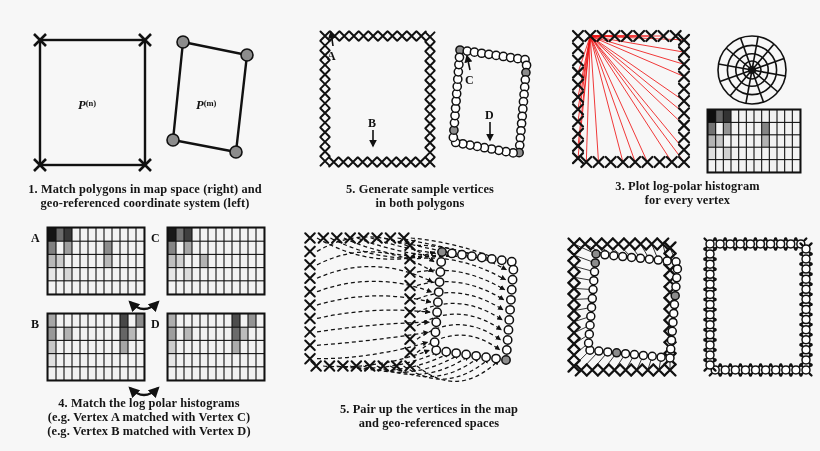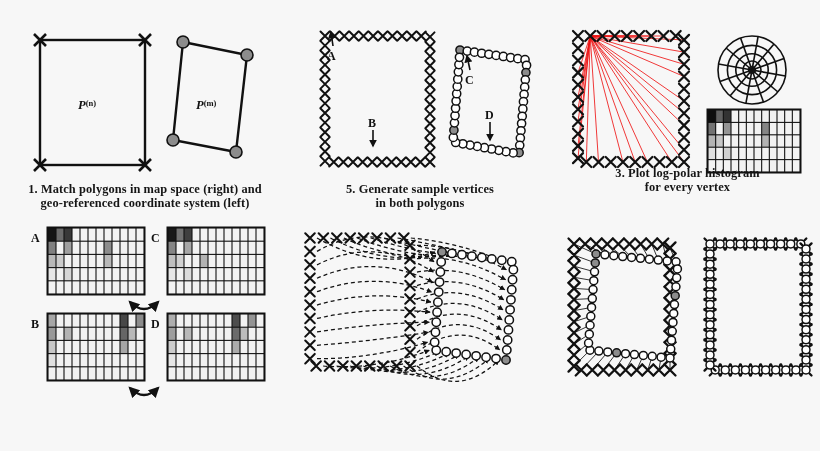--- a/index.html
+++ b/index.html
@@ -342,21 +342,21 @@
           <rect x="190.88333333333335" y="146.15" width="6.566666666666666" height="11.3" fill="rgb(242,242,242)"></rect>
           <rect x="198.55" y="146.15" width="6.566666666666666" height="11.3" fill="rgb(242,242,242)"></rect>
           <rect x="206.2166666666667" y="146.15" width="6.566666666666666" height="11.3" fill="rgb(242,242,242)"></rect>
           <rect x="213.88333333333335" y="146.15" width="6.566666666666666" height="11.3" fill="rgb(242,242,242)"></rect>
           <rect x="221.55" y="146.15" width="6.566666666666666" height="11.3" fill="rgb(242,242,242)"></rect>
           <rect x="229.2166666666667" y="146.15" width="6.566666666666666" height="11.3" fill="rgb(242,242,242)"></rect>
           <rect x="236.88333333333335" y="146.15" width="6.566666666666666" height="11.3" fill="rgb(242,242,242)"></rect>
         </g>
     </svg>
   </div>
-  <div class="caption" style="left:560px;top:166px;width:255px;">3. Plot log-polar histogram
+  <div class="caption" style="left:560px;top:179px;width:255px;">3. Plot log-polar histogram
 for every vertex</div>
 
   <div class="panel" style="left:20px;top:222px;width:270px;height:172px;">
     <svg width="270" height="172" viewBox="0 0 270 172">
       <g id="p4">
           <rect x="26.5" y="4.5" width="99" height="69" fill="#111111"></rect>
           <rect x="28.55" y="6.55" width="6.9" height="12.1" fill="rgb(20,20,20)"></rect>
           <rect x="36.55" y="6.55" width="6.9" height="12.1" fill="rgb(107,107,107)"></rect>
           <rect x="44.55" y="6.55" width="6.9" height="12.1" fill="rgb(56,56,56)"></rect>
           <rect x="52.55" y="6.55" width="6.9" height="12.1" fill="rgb(242,242,242)"></rect>
@@ -613,20 +613,23 @@
       <defs>
         <marker id="ah2" viewBox="0 0 10 10" refX="8" refY="5" markerWidth="5" markerHeight="5" orient="auto">
           <path d="M0 0 L10 5 L0 10 z" fill="#111"></path>
         </marker>
         <marker id="ah2s" viewBox="0 0 10 10" refX="8" refY="5" markerWidth="5" markerHeight="5" orient="auto-start-reverse">
           <path d="M0 0 L10 5 L0 10 z" fill="#111"></path>
         </marker>
       </defs>
     </svg>
   </div>
+  <div class="caption" style="left:8px;top:396px;width:282px;">4. Match the log polar histograms
+(e.g. Vertex A matched with Vertex C)
+(e.g. Vertex B matched with Vertex D)</div>
 
   <div class="panel" style="left:292px;top:208px;width:272px;height:192px;">
     <svg width="272" height="192" viewBox="0 0 272 192">
       <g id="p5-links">
           <path d="M25 30 Q84 63.6 143 44" fill="none" stroke="#111111" stroke-width="1.25" stroke-dasharray="4,3" marker-end="url(#ah5)"></path>
           <path d="M38.411764705882355 30 Q95.6879744643756 59.400000000000006 152.96418422286885 45.38391447539845" fill="none" stroke="#111111" stroke-width="1.25" stroke-dasharray="4,3" marker-end="url(#ah5)"></path>
           <path d="M51.82352941176471 30 Q107.3759489287512 55.2 162.9283684457377 46.767828950796904" fill="none" stroke="#111111" stroke-width="1.25" stroke-dasharray="4,3" marker-end="url(#ah5)"></path>
           <path d="M65.23529411764706 30 Q119.0639233931268 51 172.89255266860656 48.15174342619535" fill="none" stroke="#111111" stroke-width="1.25" stroke-dasharray="4,3" marker-end="url(#ah5)"></path>
           <path d="M78.64705882352942 30 Q130.7518978575024 46.8 182.8567368914754 49.53565790159381" fill="none" stroke="#111111" stroke-width="1.25" stroke-dasharray="4,3" marker-end="url(#ah5)"></path>
           <path d="M92.05882352941177 30 Q142.439872321878 42.6 192.82092111434426 50.91957237699226" fill="none" stroke="#111111" stroke-width="1.25" stroke-dasharray="4,3" marker-end="url(#ah5)"></path>
@@ -731,20 +734,22 @@
           <circle cx="148.36302397725822" cy="64.05295627858678" r="4.2" fill="#fff" stroke="#111111" stroke-width="1.5"></circle>
           <circle cx="149.1815119886291" cy="54.02647813929339" r="4.2" fill="#fff" stroke="#111111" stroke-width="1.5"></circle>
         </g>
       <defs>
         <marker id="ah5" viewBox="0 0 10 10" refX="9" refY="5" markerWidth="4.4" markerHeight="4.4" orient="auto">
           <path d="M0 0 L10 5 L0 10 z" fill="#111"></path>
         </marker>
       </defs>
     </svg>
   </div>
+  <div class="caption" style="left:300px;top:402px;width:258px;">5. Pair up the vertices in the map
+and geo-referenced spaces</div>
 
   <div class="panel" style="left:560px;top:228px;width:260px;height:170px;">
     <svg width="260" height="170" viewBox="0 0 260 170">
       <g id="p6-left">
           <line x1="14" y1="16" x2="36" y2="26" stroke="#111111" stroke-width="0.85"></line>
           <line x1="25.1" y1="16" x2="44.89387745451528" y2="26.867695361416125" stroke="#111111" stroke-width="0.85"></line>
           <line x1="36.2" y1="16" x2="53.78775490903055" y2="27.73539072283225" stroke="#111111" stroke-width="0.85"></line>
           <line x1="47.3" y1="16" x2="62.681632363545816" y2="28.60308608424837" stroke="#111111" stroke-width="0.85"></line>
           <line x1="58.4" y1="16" x2="71.5755098180611" y2="29.470781445664496" stroke="#111111" stroke-width="0.85"></line>
           <line x1="69.5" y1="16" x2="80.46938727257637" y2="30.33847680708062" stroke="#111111" stroke-width="0.85"></line>

